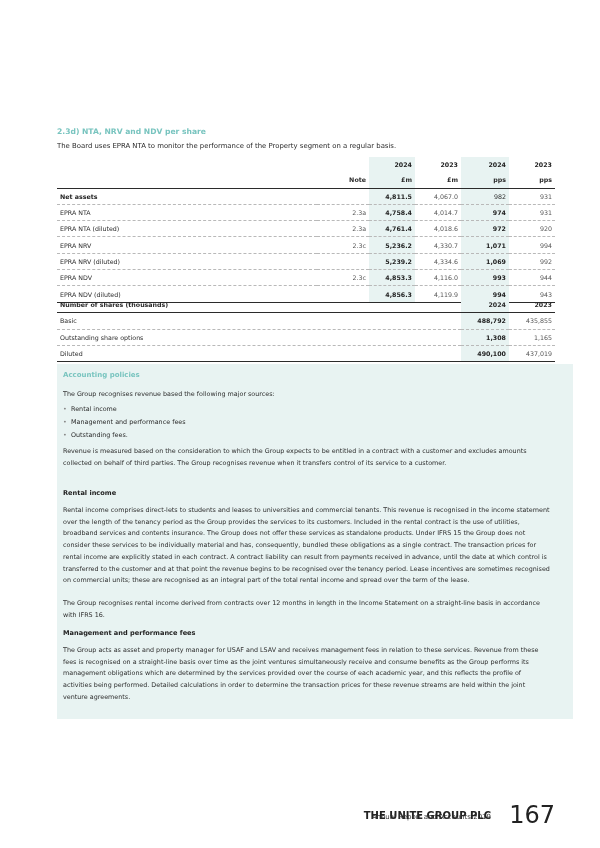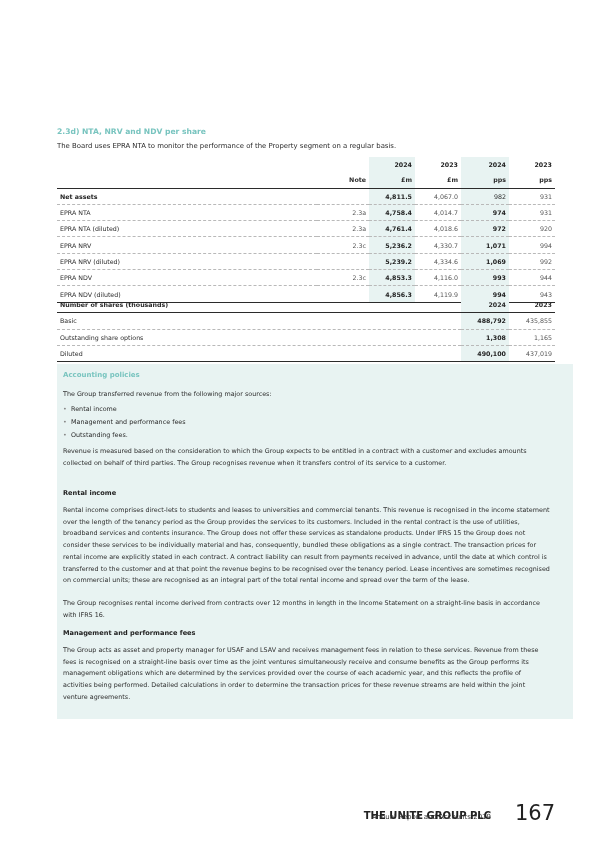--- a/index.html
+++ b/index.html
@@ -24,21 +24,21 @@
   .box .ap { position: absolute; top: 7px; font-size: 7px; font-weight: bold; color: #78c4bf; }
   .box p { position: absolute; margin: 0; font-size: 6.4px; line-height: 11.7px; color: #2e2e2e; width: 488px; }
   .box .sub { position: absolute; font-size: 6.6px; font-weight: bold; color: #222; }
   .box ul { position: absolute; margin: 0; padding: 0; list-style: none; font-size: 6.4px; }
   .box li { height: 13px; line-height: 13px; }
   .box li .dot { display: inline-block; width: 8px; color: #888; }
 
   .footer { position: absolute; right: 45px; top: 803px; text-align: right; }
   .footer .co { position: absolute; right: 64px; top: 7px; font-size: 10px; font-weight: bold; color: #222; white-space: nowrap; }
   .footer .rep { position: absolute; right: 64px; top: 10px; font-size: 7px; color: #333; white-space: nowrap; }
-  .footer .pg { position: absolute; right: 0; top: -2px; font-size: 21px; color: #222; }
+  .footer .pg { position: absolute; right: 0; top: -2px; font-size: 24px; color: #222; }
 </style>
 </head>
 <body>
 
 <div class="page">
 
   <div class="sec-title" style="top:127px;text-align:center;">2.3d) NTA, NRV and NDV per share</div>
   <div class="intro" style="top:142px;">The Board uses EPRA NTA to monitor the performance of the Property segment on a regular basis.</div>
 
   <table class="t" style="top:157px;">
@@ -154,21 +154,21 @@
       <td class="num light">437,019</td>
     </tr>
   </tbody>
     </table>
 
   <div class="sec-title" style="top:366px;">2.0 Revenue and costs</div>
 
   <div class="box">
     <div class="inner">
       <div class="ap">Accounting policies</div>
-      <p style="top:25px;">The Group transferred revenue from the following major sources:</p>
+      <p style="top:25px;">The Group recognises revenue based the following major sources:</p>
       <ul style="top:39px;">
         <li><span class="dot">•</span><span>Rental income</span></li>
         <li><span class="dot">•</span><span>Management and performance fees</span></li>
         <li><span class="dot">•</span><span>Outstanding fees.</span></li>
       </ul>
       <p style="top:82px;">Revenue is measured based on the consideration to which the Group expects to be entitled in a contract with a customer and excludes amounts collected on behalf of third parties. The Group recognises revenue when it transfers control of its service to a customer.</p>
       <div class="sub" style="top:125px;">Rental income</div>
       <p style="top:141px;">Rental income comprises direct-lets to students and leases to universities and commercial tenants. This revenue is recognised in the income statement over the length of the tenancy period as the Group provides the services to its customers. Included in the rental contract is the use of utilities, broadband services and contents insurance. The Group does not offer these services as standalone products. Under IFRS 15 the Group does not consider these services to be individually material and has, consequently, bundled these obligations as a single contract. The transaction prices for rental income are explicitly stated in each contract. A contract liability can result from payments received in advance, until the date at which control is transferred to the customer and at that point the revenue begins to be recognised over the tenancy period. Lease incentives are sometimes recognised on commercial units; these are recognised as an integral part of the total rental income and spread over the term of the lease.</p>
       <p style="top:234px;">The Group recognises rental income derived from contracts over 12 months in length in the Income Statement on a straight-line basis in accordance with IFRS 16.</p>
       <div class="sub" style="top:265px;">Management and performance fees</div>

